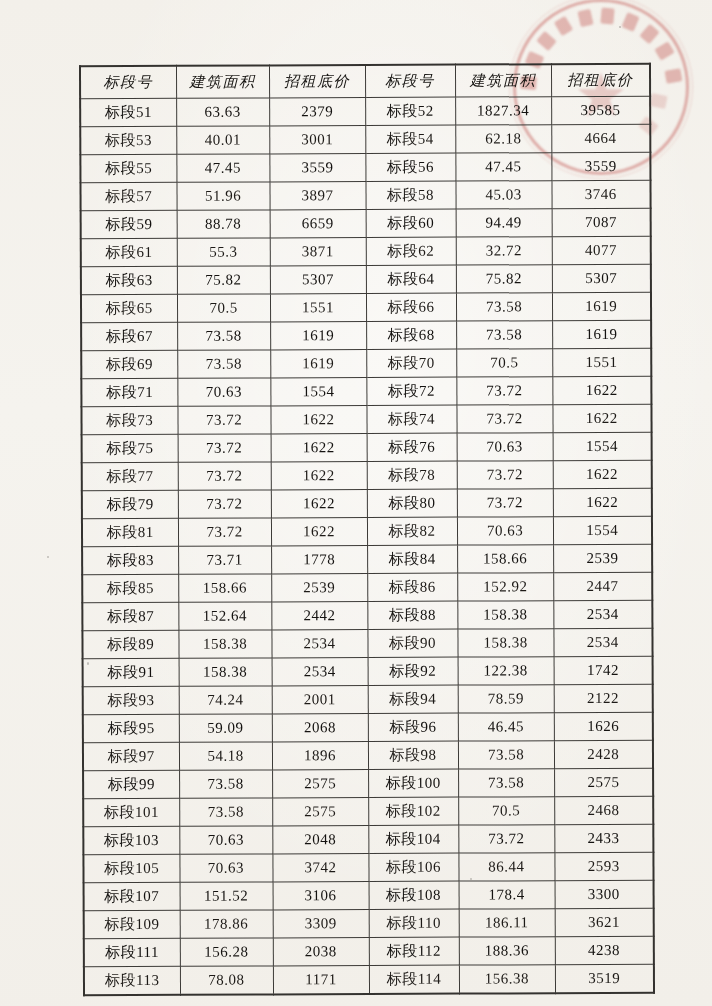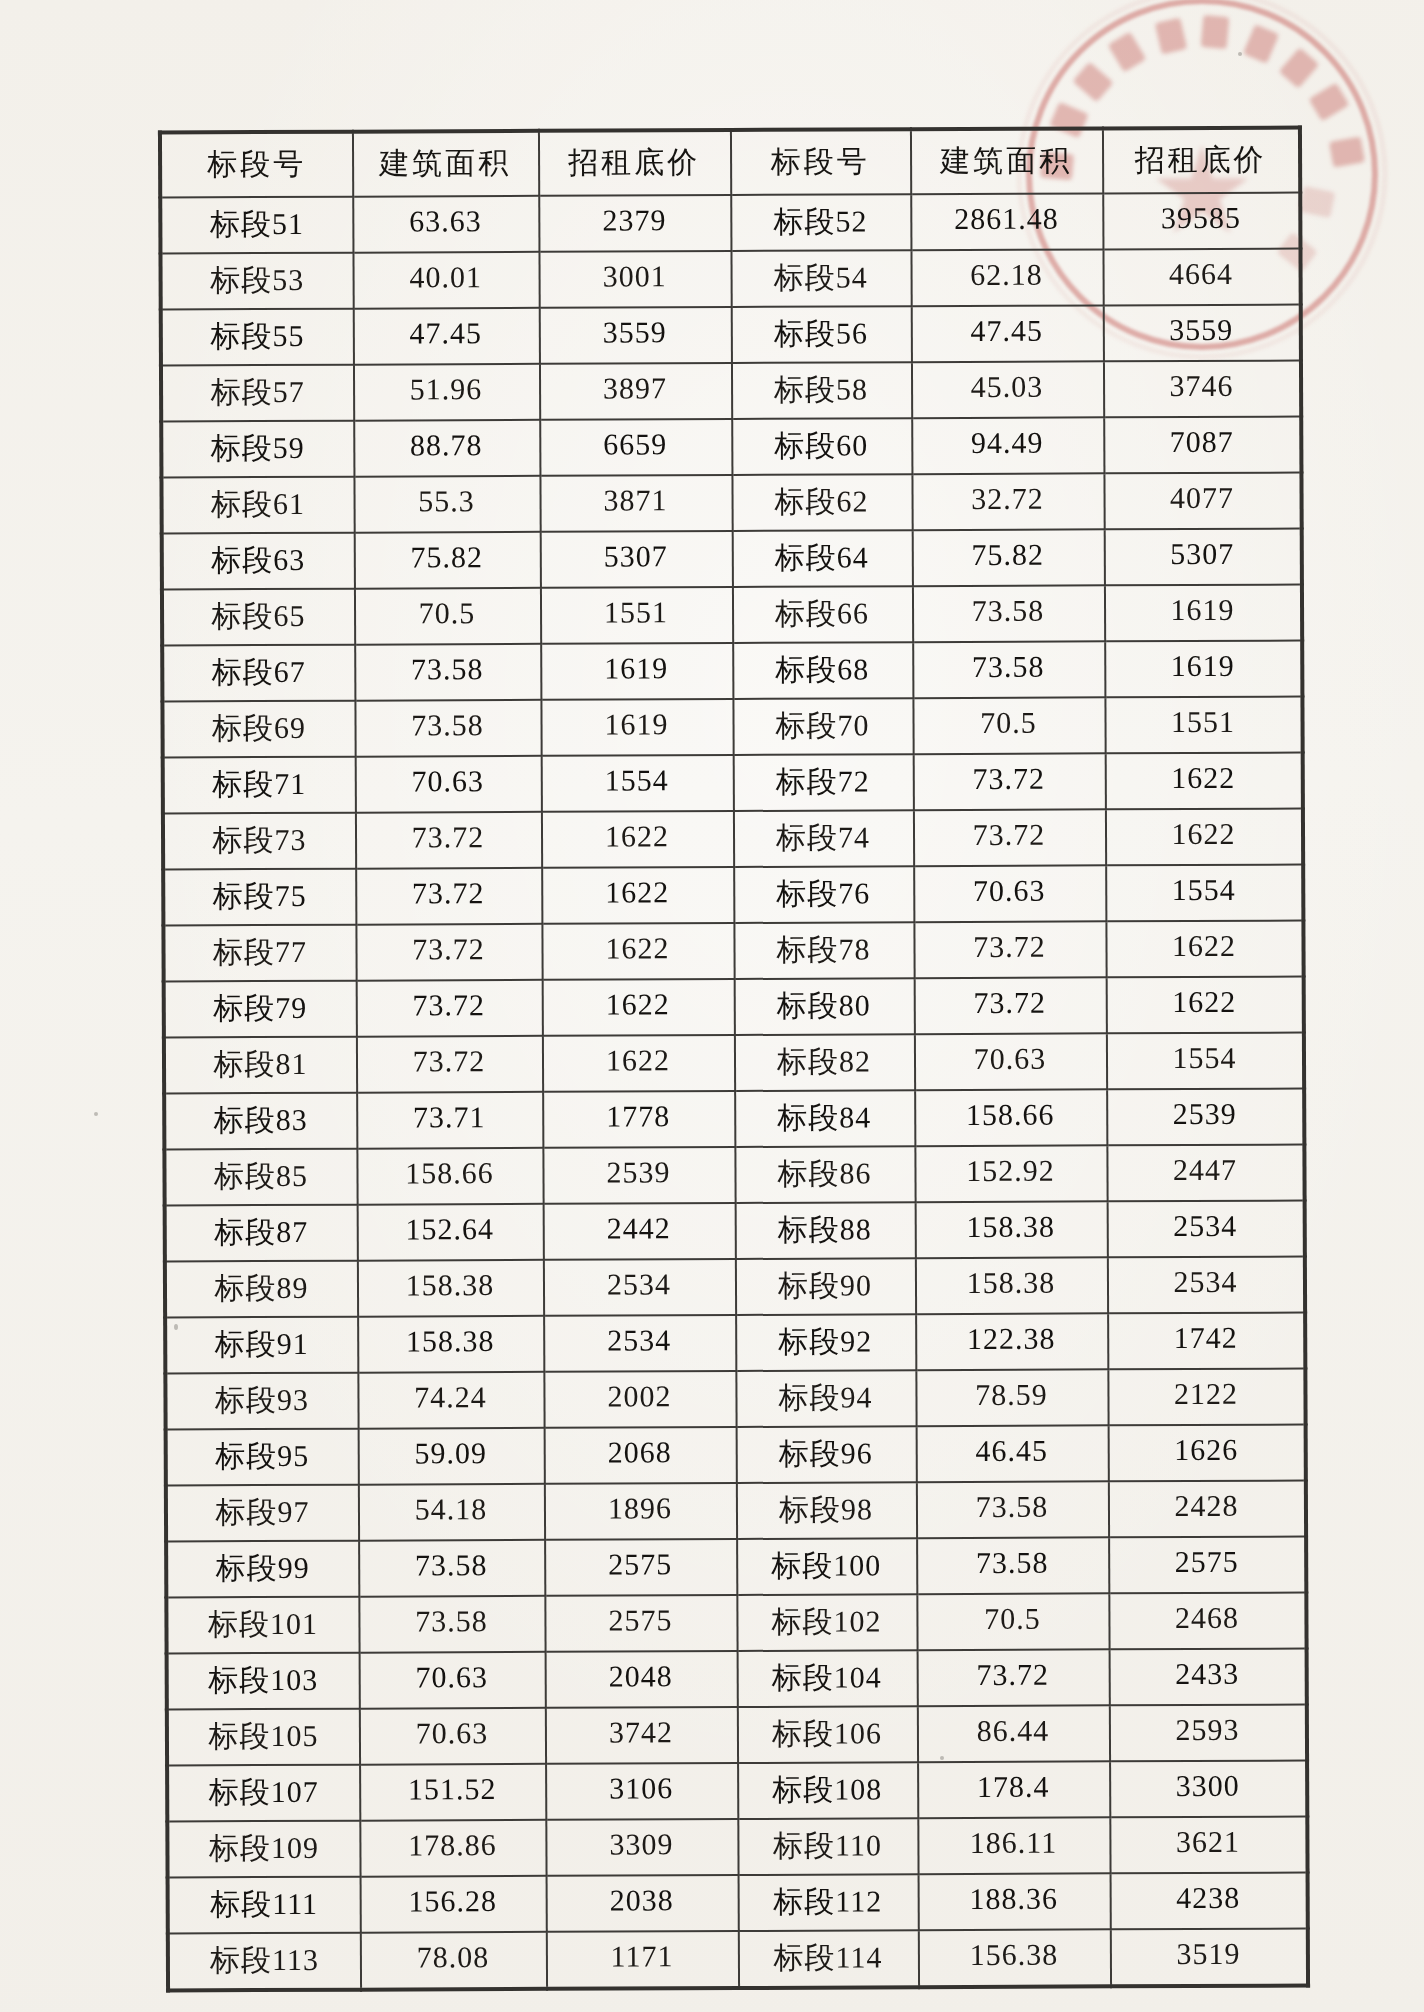--- a/index.html
+++ b/index.html
@@ -39,20 +39,21 @@
     font-size: 15px;
     letter-spacing: 0.5px;
     overflow: hidden;
     white-space: nowrap;
   }
   .sheet-table { border: 2px solid #34322f; }
   .sheet-table thead th {
     height: 31px;
     font-size: 15px;
     letter-spacing: 1.5px;
+    font-style: italic;
   }
   .sheet-table tbody td { height: 27px; }
   
   .sheet-table tbody tr:nth-child(2n) td { color: #1d1a17; }
   .sheet-table tbody tr:nth-child(2n+1) td { color: #141210; }
 
   
   .seal {
     position: absolute;
     left: 490px;
@@ -147,21 +148,21 @@
         <th>建筑面积</th>
         <th>招租底价</th>
       </tr>
     </thead>
   <tbody>
       <tr>
         <td>标段51</td>
         <td>63.63</td>
         <td>2379</td>
         <td>标段52</td>
-        <td>2861.48</td>
+        <td>1827.34</td>
         <td>39585</td>
       </tr>
       <tr>
         <td>标段53</td>
         <td>40.01</td>
         <td>3001</td>
         <td>标段54</td>
         <td>62.18</td>
         <td>4664</td>
       </tr>
@@ -313,21 +314,21 @@
         <td>标段91</td>
         <td>158.38</td>
         <td>2534</td>
         <td>标段92</td>
         <td>122.38</td>
         <td>1742</td>
       </tr>
       <tr>
         <td>标段93</td>
         <td>74.24</td>
-        <td>2002</td>
+        <td>2001</td>
         <td>标段94</td>
         <td>78.59</td>
         <td>2122</td>
       </tr>
       <tr>
         <td>标段95</td>
         <td>59.09</td>
         <td>2068</td>
         <td>标段96</td>
         <td>46.45</td>

